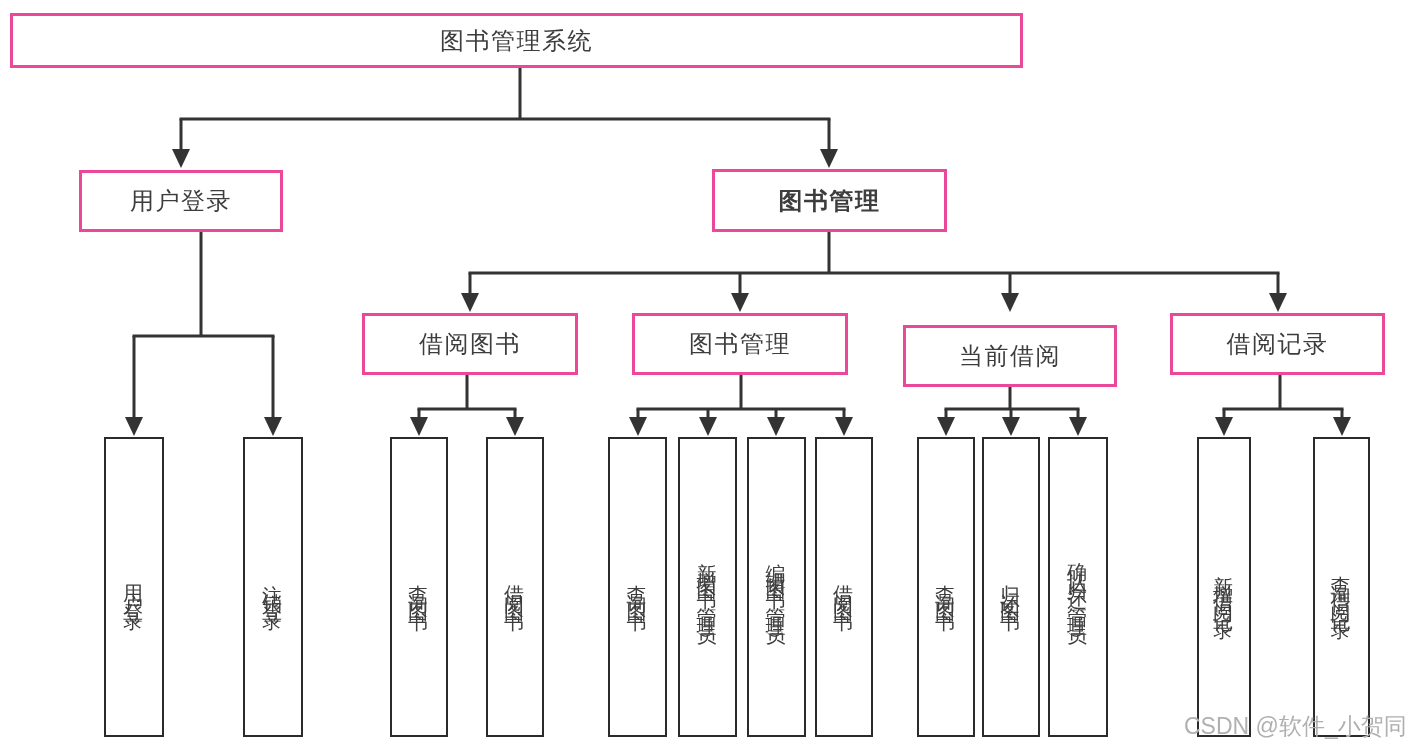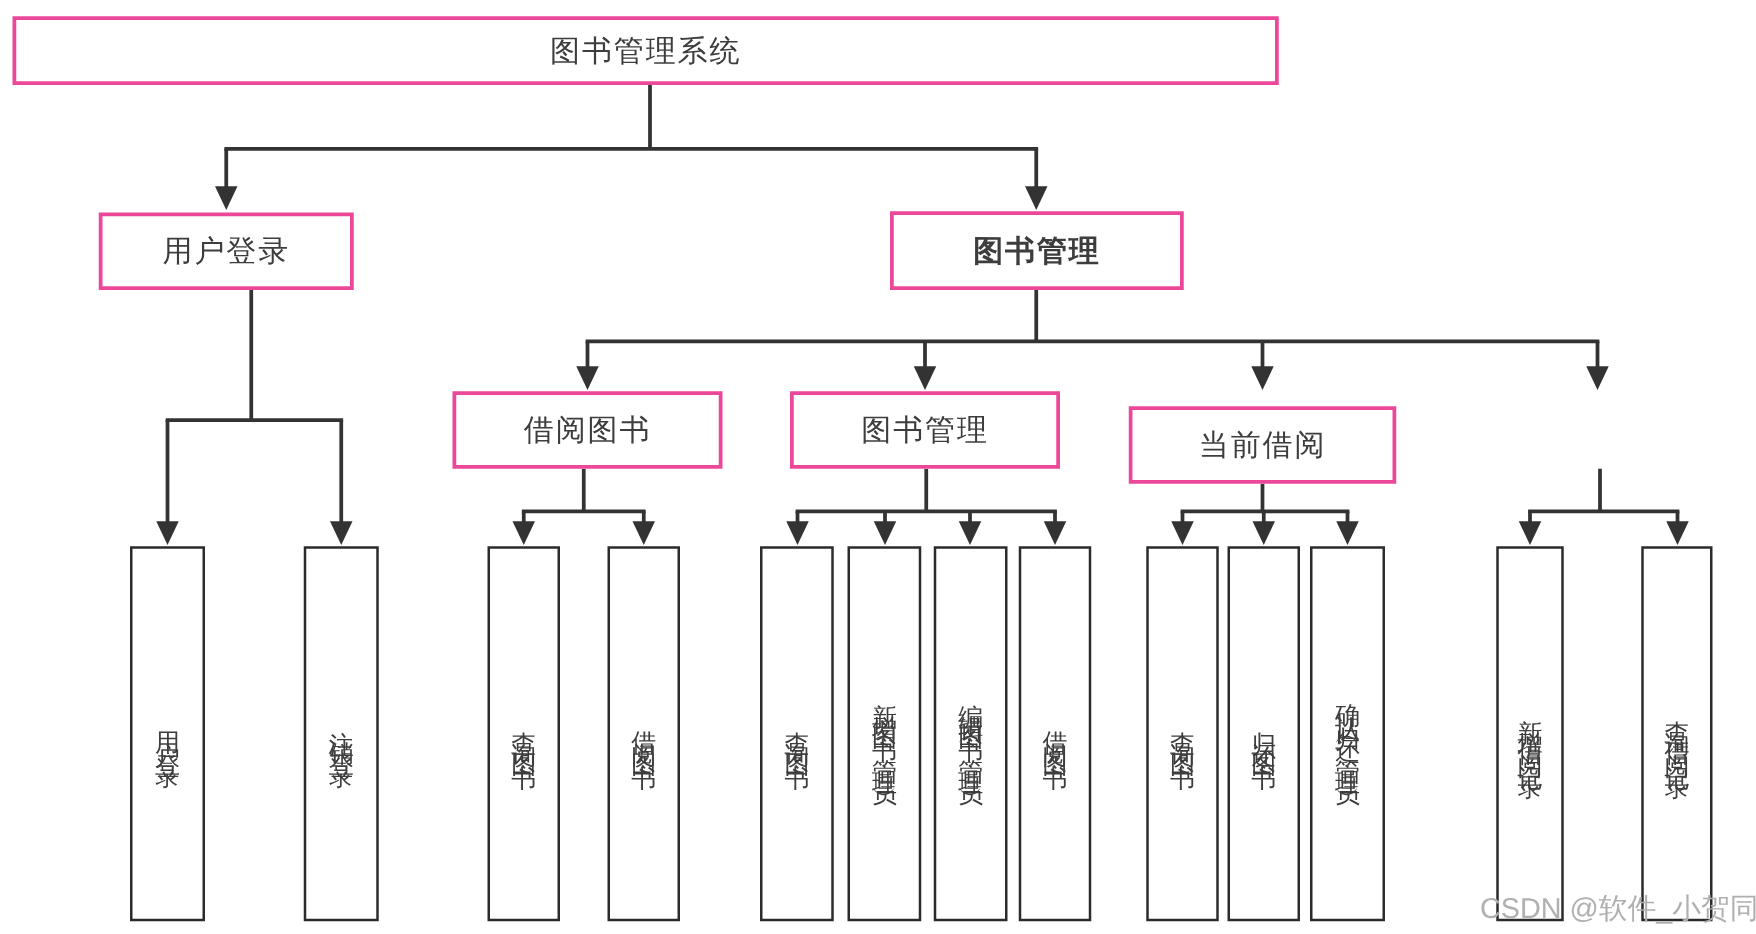--- a/index.html
+++ b/index.html
@@ -134,20 +134,21 @@
   </svg>
 
   <div class="hbox" style="left:10px; top:13px; width:1013px; height:55px;">图书管理系统</div>
 
   <div class="hbox" style="left:79px; top:170px; width:204px; height:62px;">用户登录</div>
   <div class="hbox" style="left:712px; top:169px; width:235px; height:63px;font-weight:bold;">图书管理</div>
 
   <div class="hbox" style="left:362px; top:313px; width:216px; height:62px;">借阅图书</div>
   <div class="hbox" style="left:632px; top:313px; width:216px; height:62px;">图书管理</div>
   <div class="hbox" style="left:903px; top:313px; width:214px; height:62px;margin-top:12px;">当前借阅</div>
+  <div class="hbox" style="left:1170px; top:313px; width:215px; height:62px;">借阅记录</div>
 
   <div class="vbox" style="left:104px; top:437px; width:60px; height:300px;">用户登录</div>
   <div class="vbox" style="left:243px; top:437px; width:60px; height:300px;">注销登录</div>
 
   <div class="vbox" style="left:390px; top:437px; width:58px; height:300px;">查询图书</div>
   <div class="vbox" style="left:486px; top:437px; width:58px; height:300px;">借阅图书</div>
 
   <div class="vbox" style="left:608px; top:437px; width:59px; height:300px;">查询图书</div>
   <div class="vbox" style="left:678px; top:437px; width:59px; height:300px;">新增图书（管理员）</div>
   <div class="vbox" style="left:747px; top:437px; width:59px; height:300px;">编辑图书（管理员）</div>

